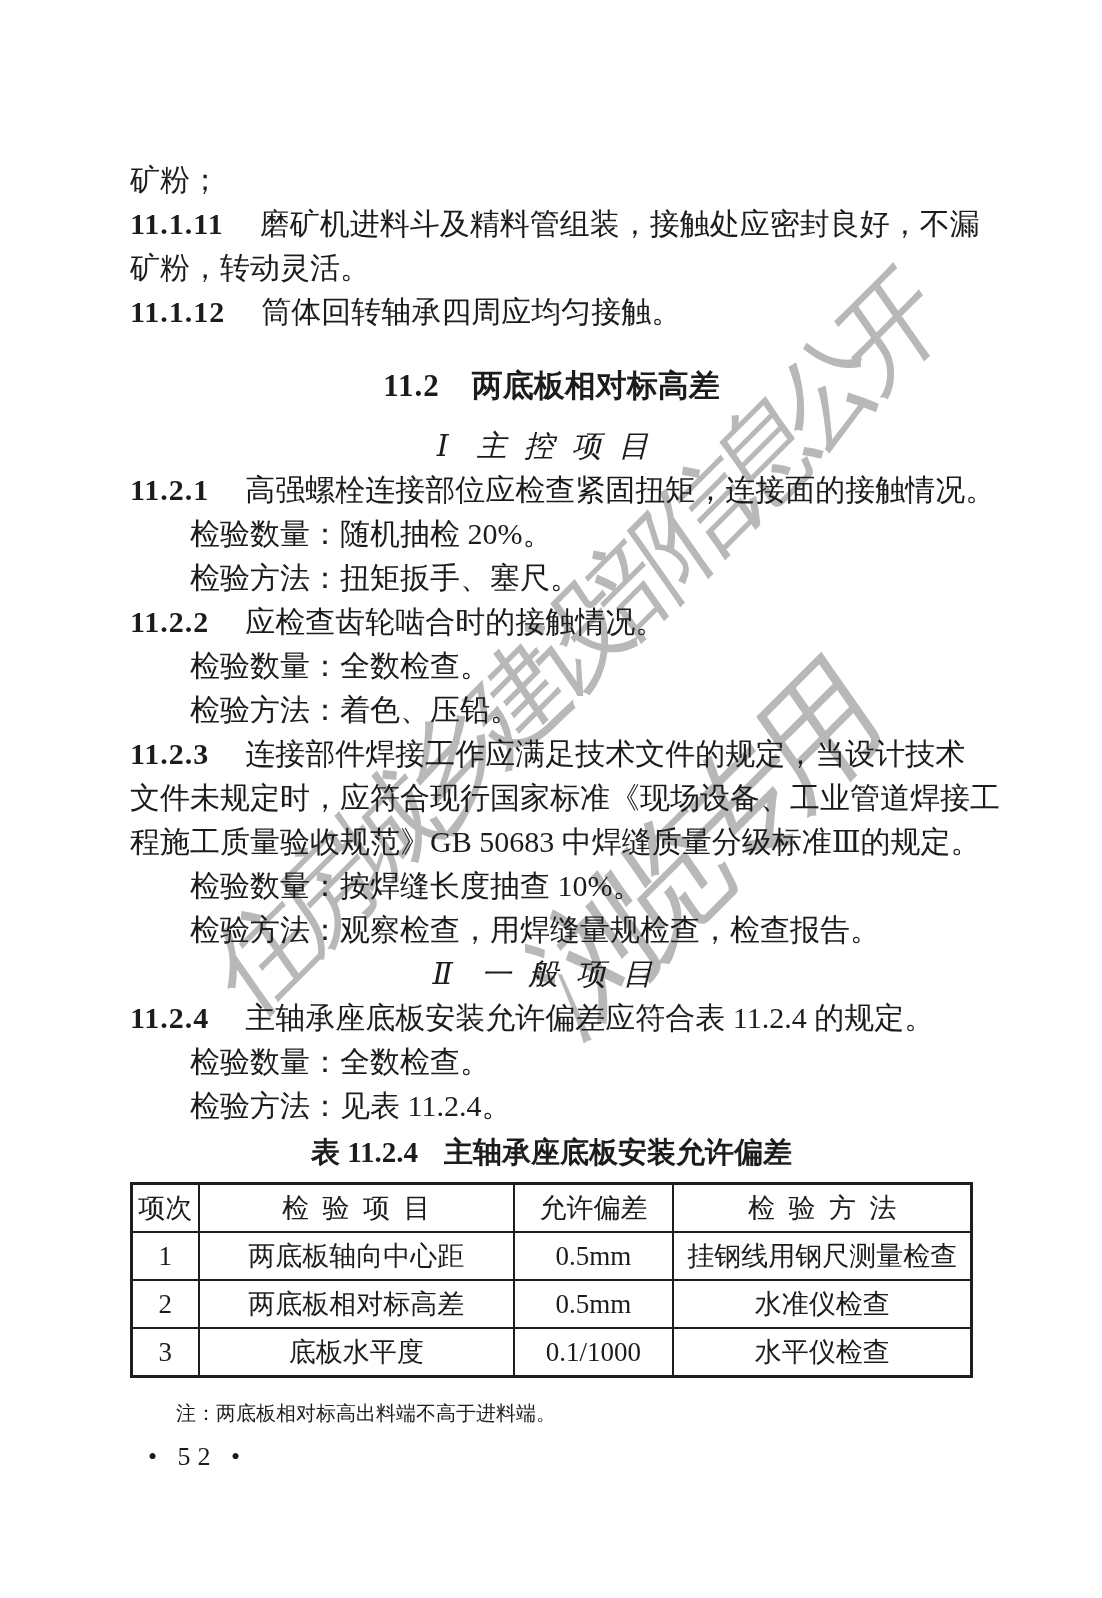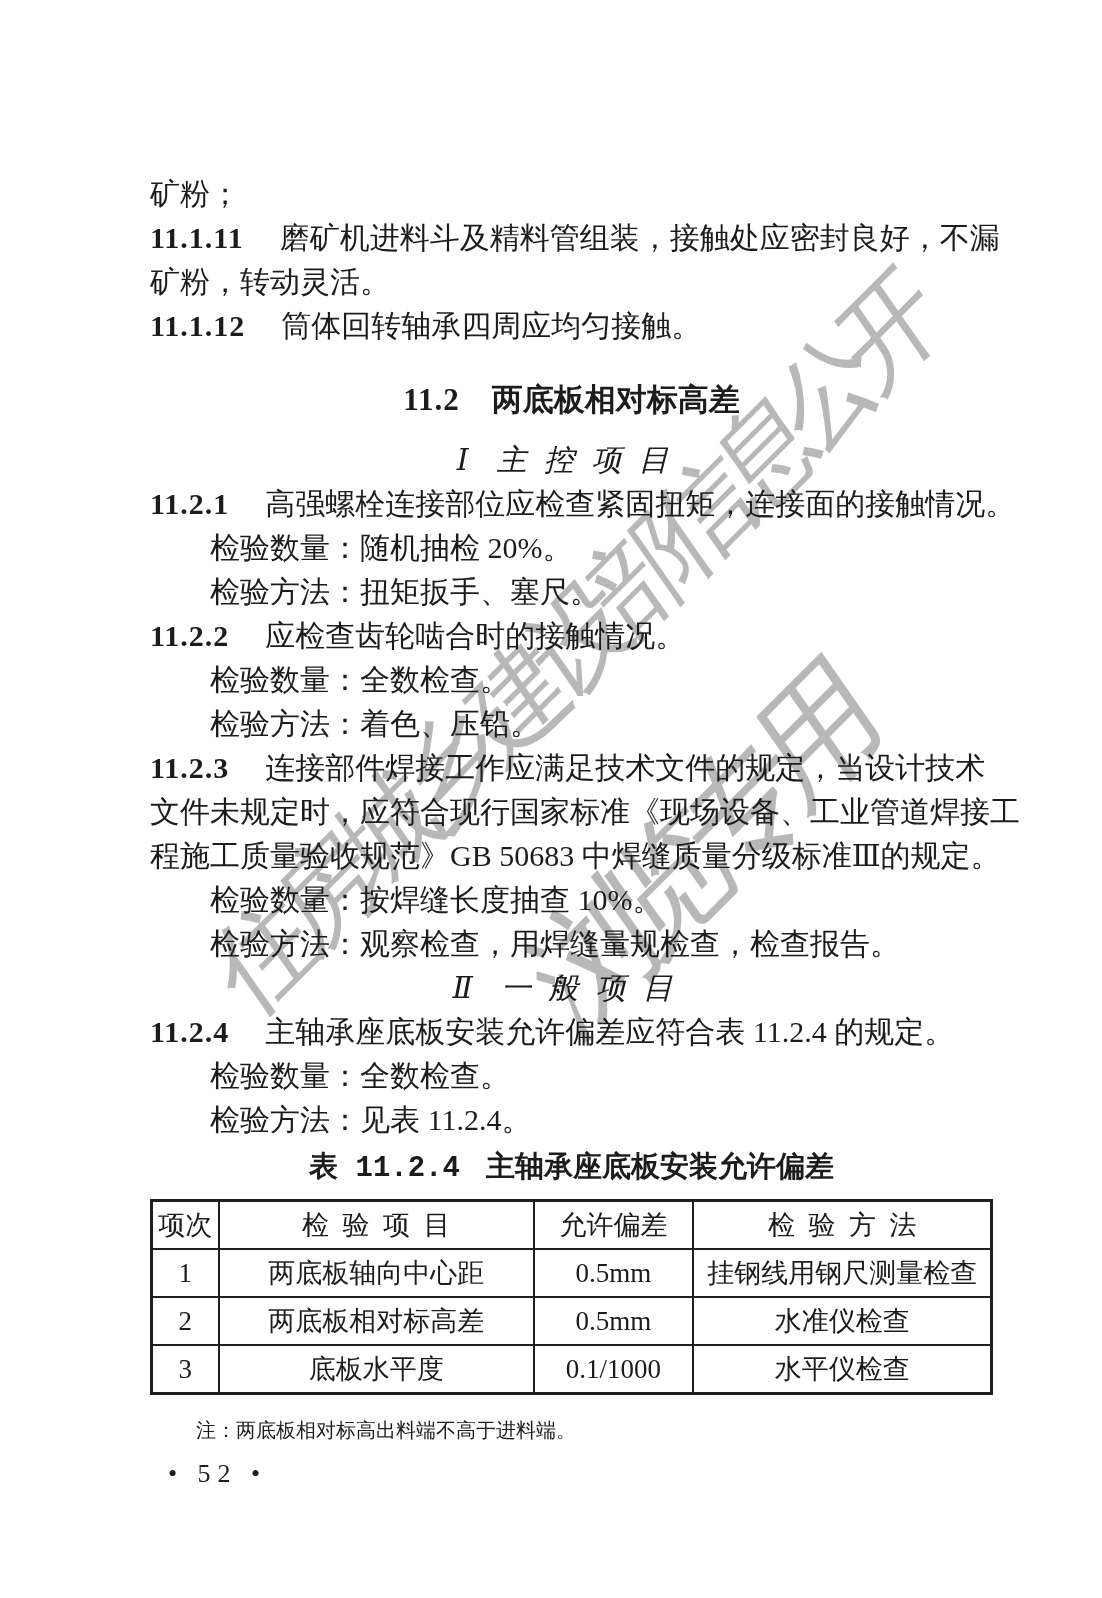--- a/index.html
+++ b/index.html
@@ -34,24 +34,23 @@
   .wm2 {
     left: 450px; top: 768px;
     width: 500px;
     font-size: 126px;
     letter-spacing: -0.16em;
     transform: rotate(-45deg) skewX(-10deg);
   }
   
   .content {
     position: absolute;
-    left: 130px; top: 172px;
+    left: 130px; top: 158px;
     width: 843px;
     z-index: 1;
-    margin-left: 20px;
   }
   .line {
     font-size: 30px;
     line-height: 44px;
     white-space: nowrap;
   }
   .line .num { font-weight: bold; letter-spacing: 1px; margin-right: 36px; }
   .line.indent { padding-left: 60px; }
   .line.indent .num { margin-right: 26px; }
   .line.heading {
@@ -74,21 +73,21 @@
   .table-title {
     text-align: center;
     font-family: "Liberation Sans", "DejaVu Sans", sans-serif;
     font-weight: bold;
     font-size: 29px;
     line-height: 40px;
     margin-top: 4px;
     white-space: nowrap;
   }
   .table-title .tt-num {
-    font-family: Liberation Mono, monospace;
+    font-family: Liberation Serif, serif;
     margin-right: 26px;
   }
   table.spec {
     width: 100%;
     border-collapse: collapse;
     margin-top: 10px;
     font-size: 27px;
     table-layout: fixed;
   }
   table.spec { border: 3px solid #1e1e1e; }

